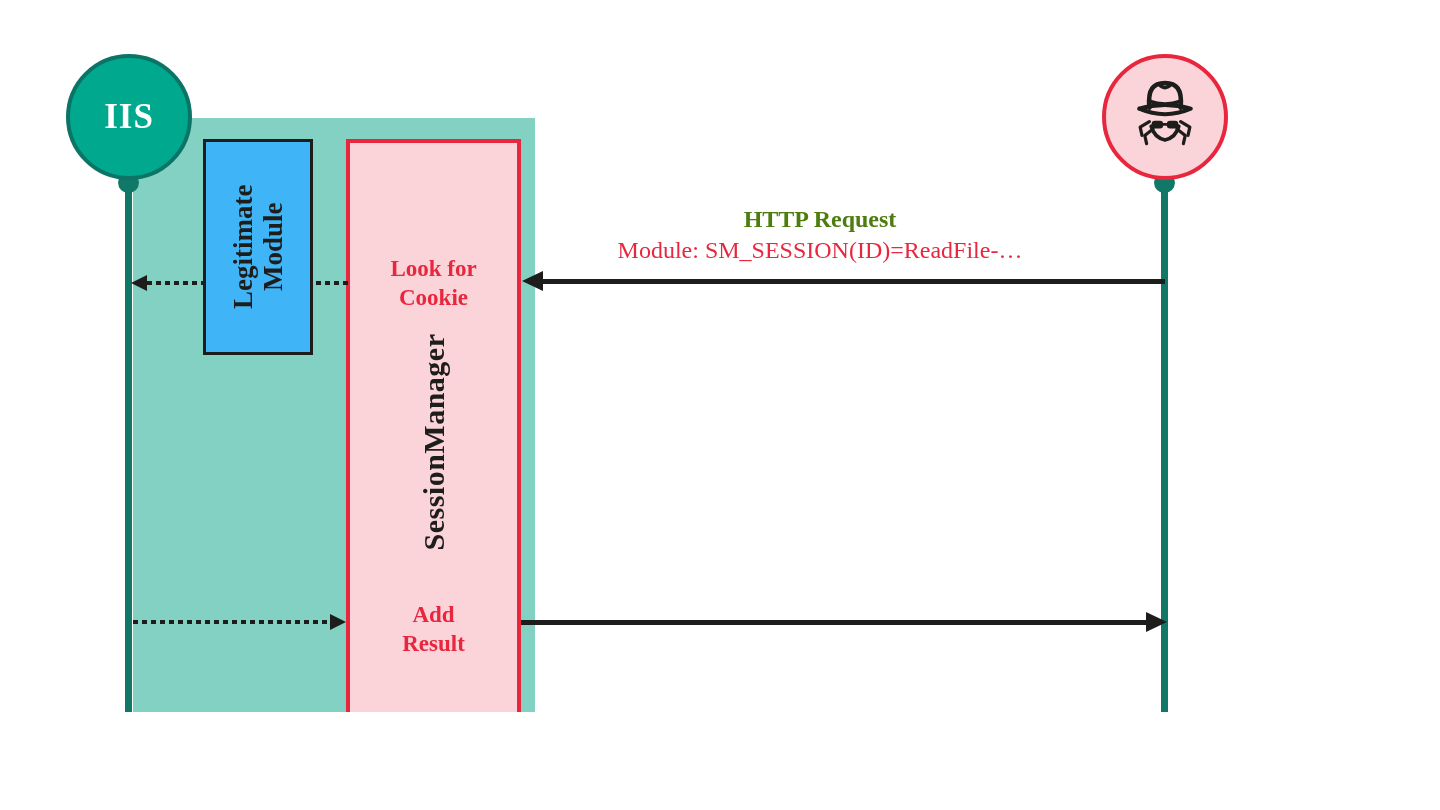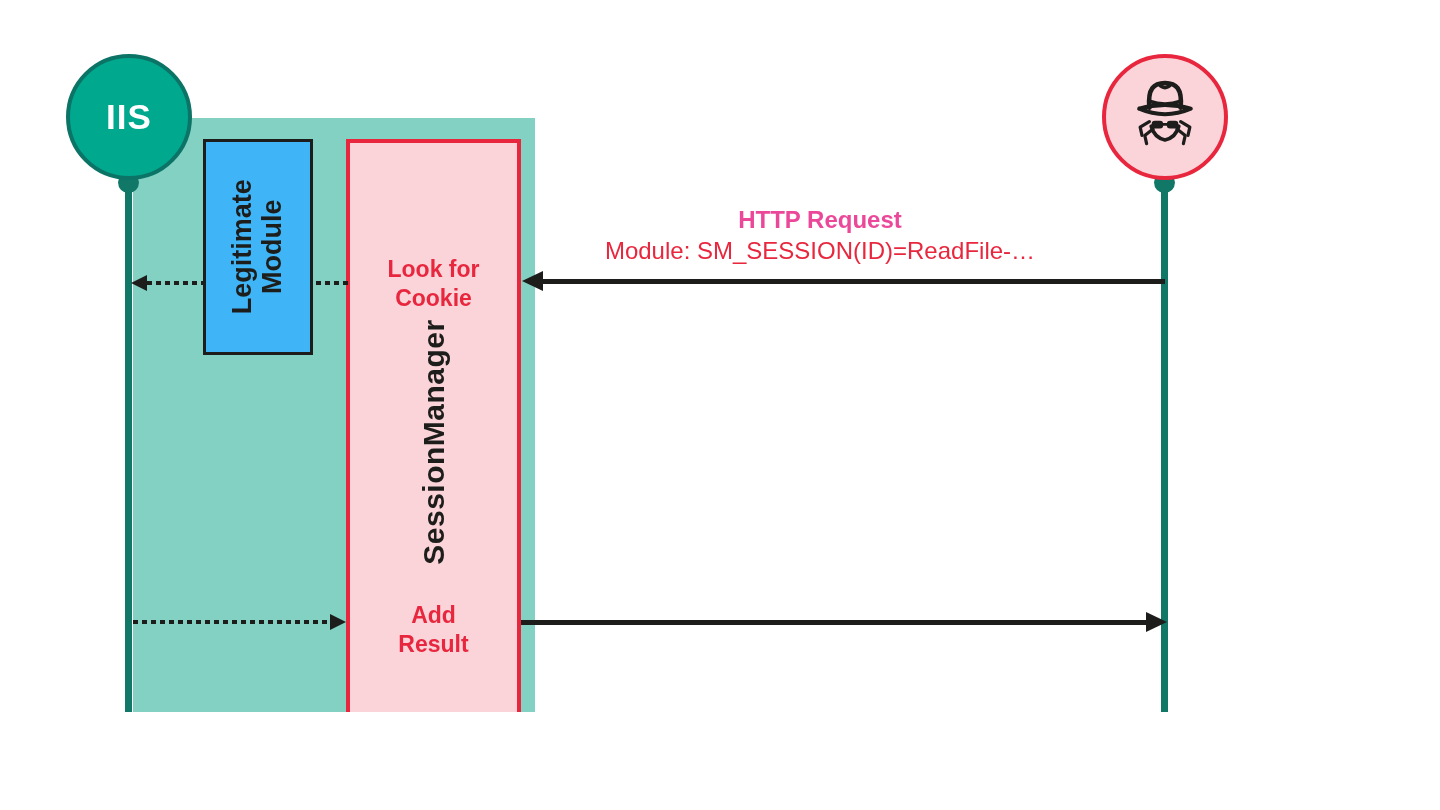--- a/index.html
+++ b/index.html
@@ -1,17 +1,17 @@
 <!DOCTYPE html>
 <html><head>
 <meta charset="utf-8">
 <style>
   html,body{margin:0;padding:0;background:#ffffff;}
   body{font-family:"Liberation Sans","DejaVu Sans",sans-serif;color:#1d1d1b;}
-  .canvas{position:relative;width:1440px;height:712px;background:#ffffff;overflow:hidden;}
+  .canvas{position:relative;width:1440px;height:712px;background:#ffffff;overflow:hidden;font-family:Liberation Serif, serif;}
 
   
   .server-backdrop{position:absolute;left:133px;top:118px;width:402px;height:637px;background:#82d1c3;}
 
   
   .lifeline{position:absolute;width:7px;background:#117766;}
   .lifeline.iis{left:125px;top:182px;height:576px;}
   .lifeline.attacker{left:1161px;top:182px;height:576px;}
   .lifedot{position:absolute;width:21px;height:21px;border-radius:50%;background:#117766;}
 
@@ -41,21 +41,21 @@
   .arrowhead.right{border-top:10px solid transparent;border-bottom:10px solid transparent;border-left:21px solid #1d1d1b;}
 
   
   .dotted-line{position:absolute;height:4px;
     background-image:repeating-linear-gradient(90deg,#1d1d1b 0 5px,transparent 5px 9px);}
   .arrowhead.dotted-left{border-top:8px solid transparent;border-bottom:8px solid transparent;border-right:16px solid #1d1d1b;}
   .arrowhead.dotted-right{border-top:8px solid transparent;border-bottom:8px solid transparent;border-left:16px solid #1d1d1b;}
 
   
   .msg-label{position:absolute;left:520px;width:600px;text-align:center;}
-  .msg-label .msg-title{font-size:24px;font-weight:700;color:#ec4899;line-height:1.3;}
+  .msg-label .msg-title{font-size:24px;font-weight:700;color:#4d7c0f;line-height:1.3;}
   .msg-label .msg-detail{font-size:24px;font-weight:400;color:#e8273e;line-height:1.3;}
   .msg-label.request{top:204px;}
   .msg-label.response{top:546px;}
 
   .spy-svg{width:92px;height:92px;display:block;}
 </style>
 </head>
 <body>
 
 <div class="canvas">

